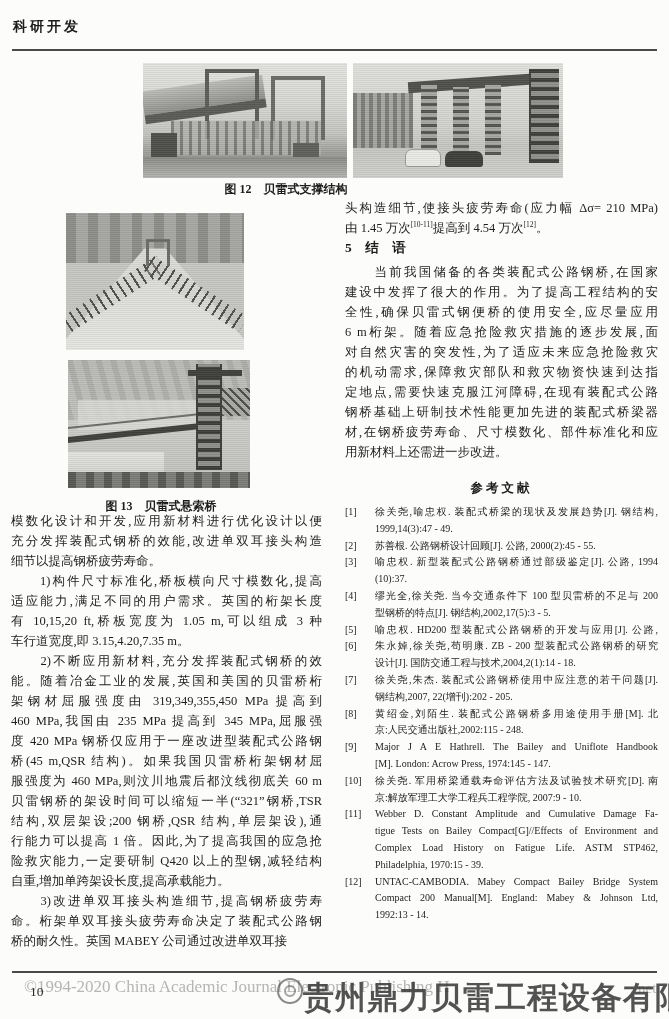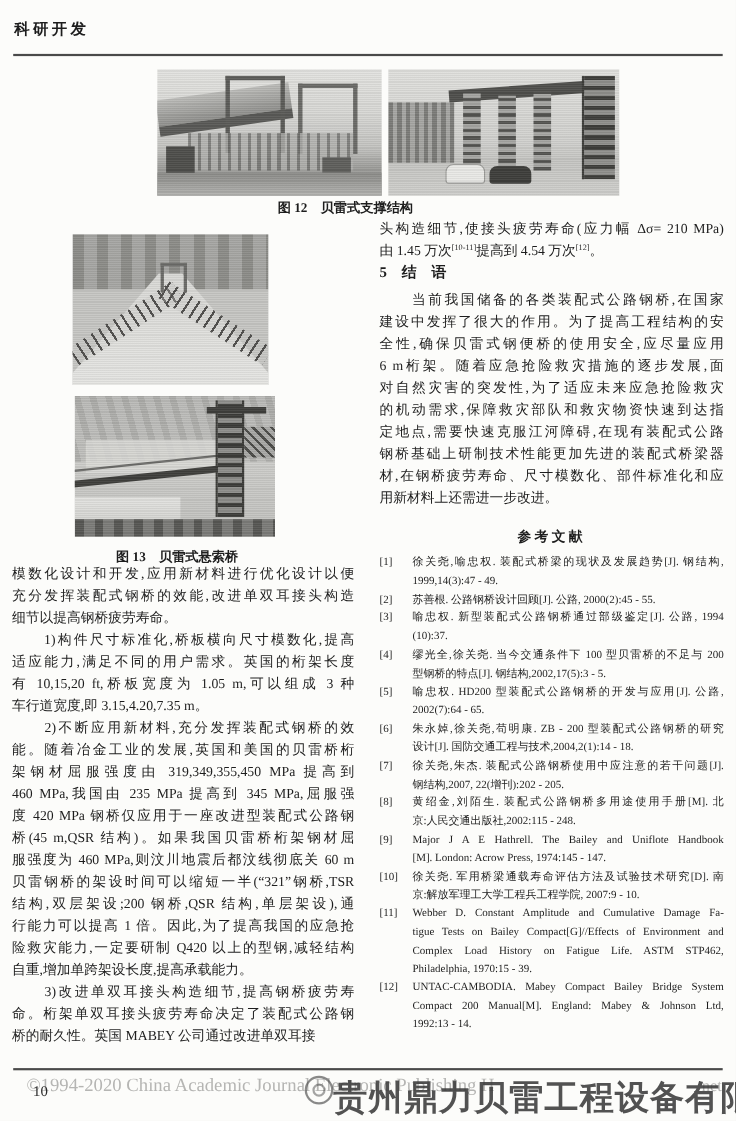--- a/index.html
+++ b/index.html
@@ -17,21 +17,21 @@
   .pA{left:143px;top:63px;width:204px;height:115px;
       background:linear-gradient(180deg,#e3e3e0 0%,#d7d7d4 35%,#c3c3c0 62%,#9d9d9a 78%,#8d8d8a 100%);}
   .pB{left:353px;top:63px;width:210px;height:115px;
       background:linear-gradient(180deg,#e0e0dd 0%,#d2d2cf 55%,#c5c5c2 72%,#cfcfcc 100%);}
   .pC{left:66px;top:213px;width:178px;height:137px;background:#c6c6c3;}
   .pD{left:68px;top:360px;width:182px;height:128px;
       background:linear-gradient(180deg,#c2c2bf 0,#cdcdca 45%,#c0c0bd 100%);}
   .shape{position:absolute;}
 
   .caption{position:absolute;font-size:12px;font-weight:bold;text-align:center;}
-  .cap12{left:0;top:181px;width:572px;margin-left:28px;}
+  .cap12{left:0;top:181px;width:572px;}
   .cap13{left:11px;top:498px;width:300px;}
 
   .col{position:absolute;font-size:12.5px;}
   .left-col{left:11px;top:511px;width:311px;}
   .right-col{left:345px;top:198px;width:313px;}
   .tline{line-height:20px;text-align:justify;}
   .tline.fill{text-align-last:justify;}
   sup{font-size:7.5px;vertical-align:5px;line-height:0;}
 
   .sec-heading{font-weight:bold;font-size:13.5px;line-height:20px;}
@@ -177,21 +177,20 @@
           <div class="ref-label">[4]</div>
           <div class="ref-body">
             <div class="tline fill">缪光全,徐关尧. 当今交通条件下 100 型贝雷桥的不足与 200</div>
             <div class="tline">型钢桥的特点[J]. 钢结构,2002,17(5):3 - 5.</div>
           </div>
         </div>
         <div class="ref">
           <div class="ref-label">[5]</div>
           <div class="ref-body">
             <div class="tline fill">喻忠权. HD200 型装配式公路钢桥的开发与应用[J]. 公路,</div>
-            <div class="tline">2002(7):64 - 65.</div>
           </div>
         </div>
         <div class="ref">
           <div class="ref-label">[6]</div>
           <div class="ref-body">
             <div class="tline fill">朱永婥,徐关尧,苟明康. ZB - 200 型装配式公路钢桥的研究</div>
             <div class="tline">设计[J]. 国防交通工程与技术,2004,2(1):14 - 18.</div>
           </div>
         </div>
         <div class="ref">

